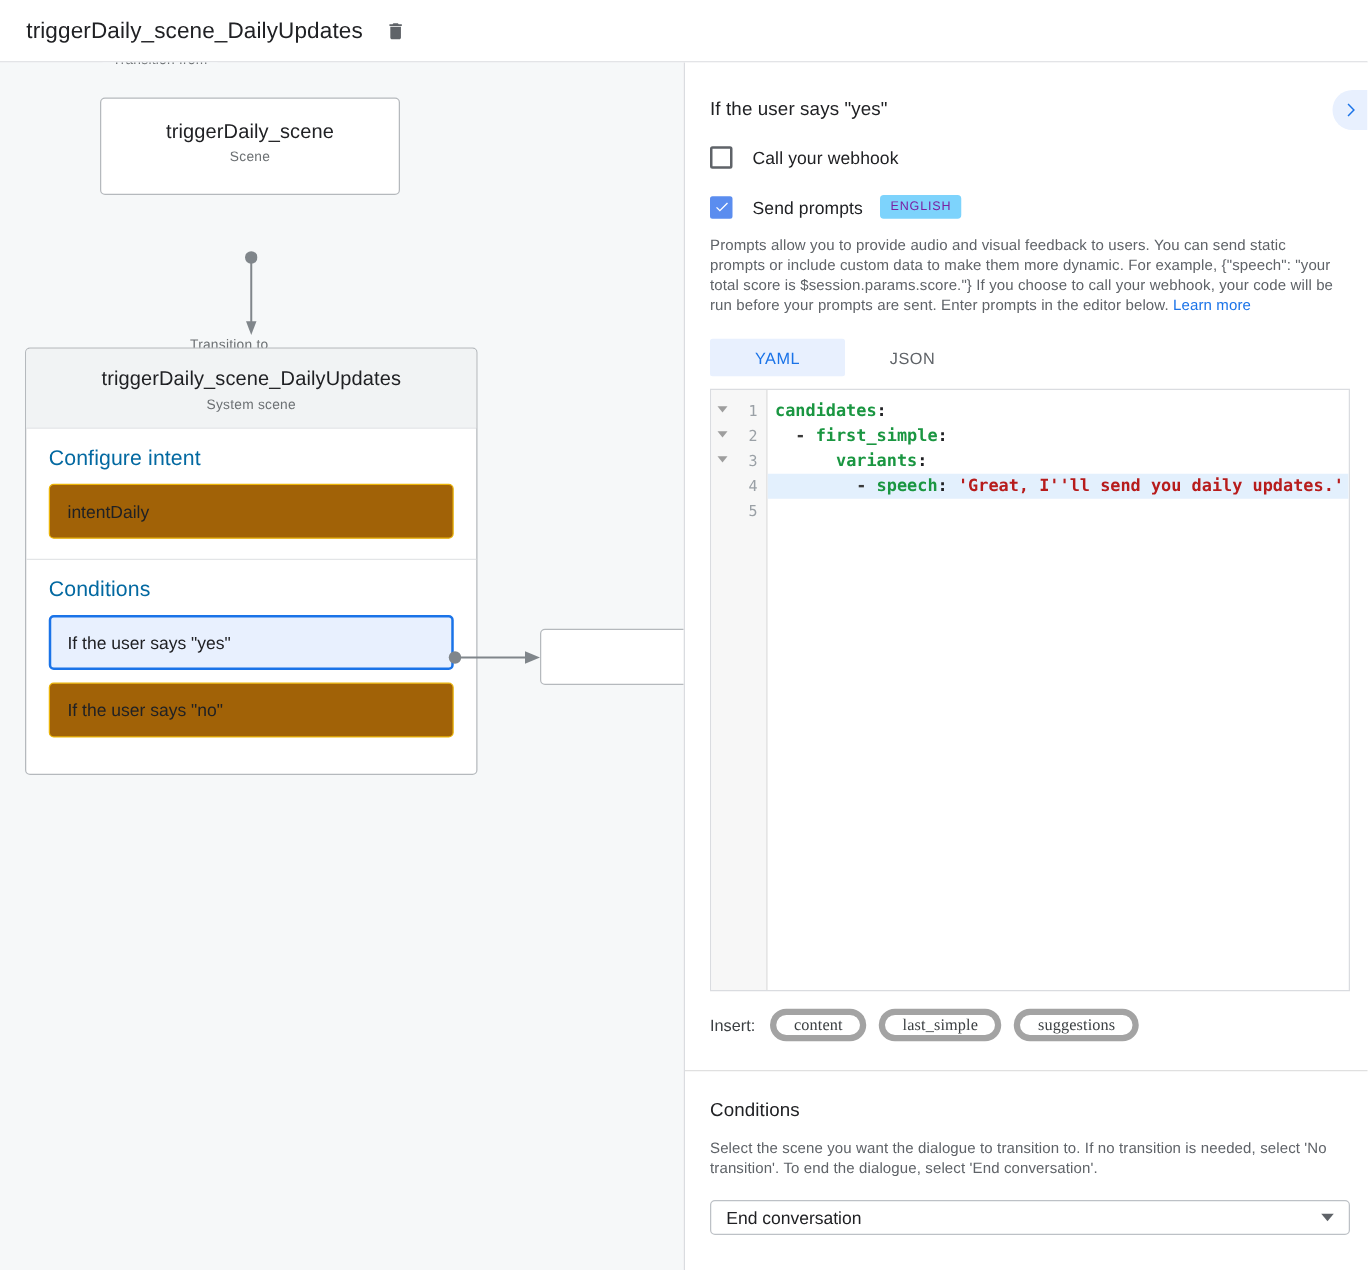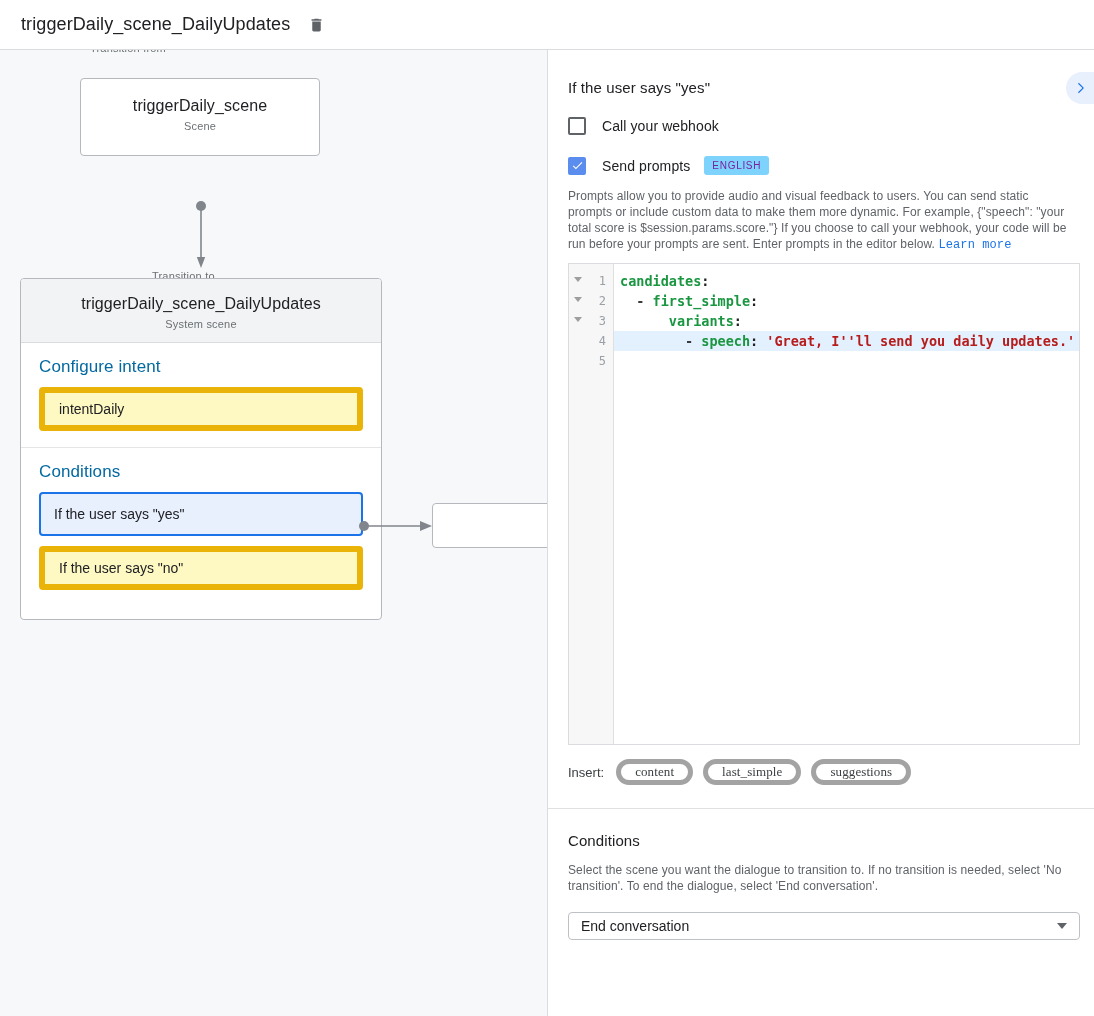--- a/index.html
+++ b/index.html
@@ -136,23 +136,23 @@
   }
   .section:last-child { border-bottom: none; }
   .section-label {
     font-size: 17px;
     color: #0369a1;
     margin-bottom: 10px;
     letter-spacing: .1px;
   }
   .chip-box {
     height: 44px;
-    border: 6px solid #eab308;
-    border-radius: 4px;
-    background: #fef9c3;
+    border: 1px solid #eab308;
+    border-radius: 4px;
+    background: #a16207;
     display: flex; align-items: center;
     padding-left: 14px;
     font-size: 14px;
     color: #202124;
     cursor: pointer;
   }
   .chip-box + .chip-box { margin-top: 10px; }
   .chip-box.selected {
     background: #e8f0fe;
     border: 2px solid #1a73e8;
@@ -230,21 +230,21 @@
   }
 
   .helptext {
     margin-top: 13px;
     font-size: 12px;
     line-height: 16px;
     color: #5f6368;
     letter-spacing: .1px;
     max-width: 520px;
   }
-  .link { color: #1a73e8; cursor: pointer; text-decoration: none; font-family: Liberation Mono, monospace; }
+  .link { color: #1a73e8; cursor: pointer; text-decoration: none; }
 
   
   .tabs { display: flex; margin-top: 19px; }
   .tab {
     width: 108px; height: 30px;
     display: flex; align-items: center; justify-content: center;
     font-size: 13px;
     letter-spacing: .4px;
     color: #5f6368;
     cursor: pointer;
@@ -434,20 +434,24 @@
         </svg>
       </div>
       <div class="chk-label">Send prompts</div>
       <div class="lang-badge">ENGLISH</div>
     </div>
 
     <div class="helptext">
       <span>Prompts allow you to provide audio and visual feedback to users. You can send static prompts or include custom data to make them more dynamic. For example, {"speech": "your total score is $session.params.score."} If you choose to call your webhook, your code will be run before your prompts are sent. Enter prompts in the editor below. </span><a class="link">Learn more</a>
     </div>
 
+    <div class="tabs">
+      <div class="tab active">YAML</div>
+      <div class="tab">JSON</div>
+    </div>
 
     <div class="editor">
       <div class="gutter" id="gutter">
           <div class="gut-row">
             <div class="fold"></div>
             <div class="gut-num">1</div>
           </div>
           <div class="gut-row">
             <div class="fold"></div>
             <div class="gut-num">2</div>

